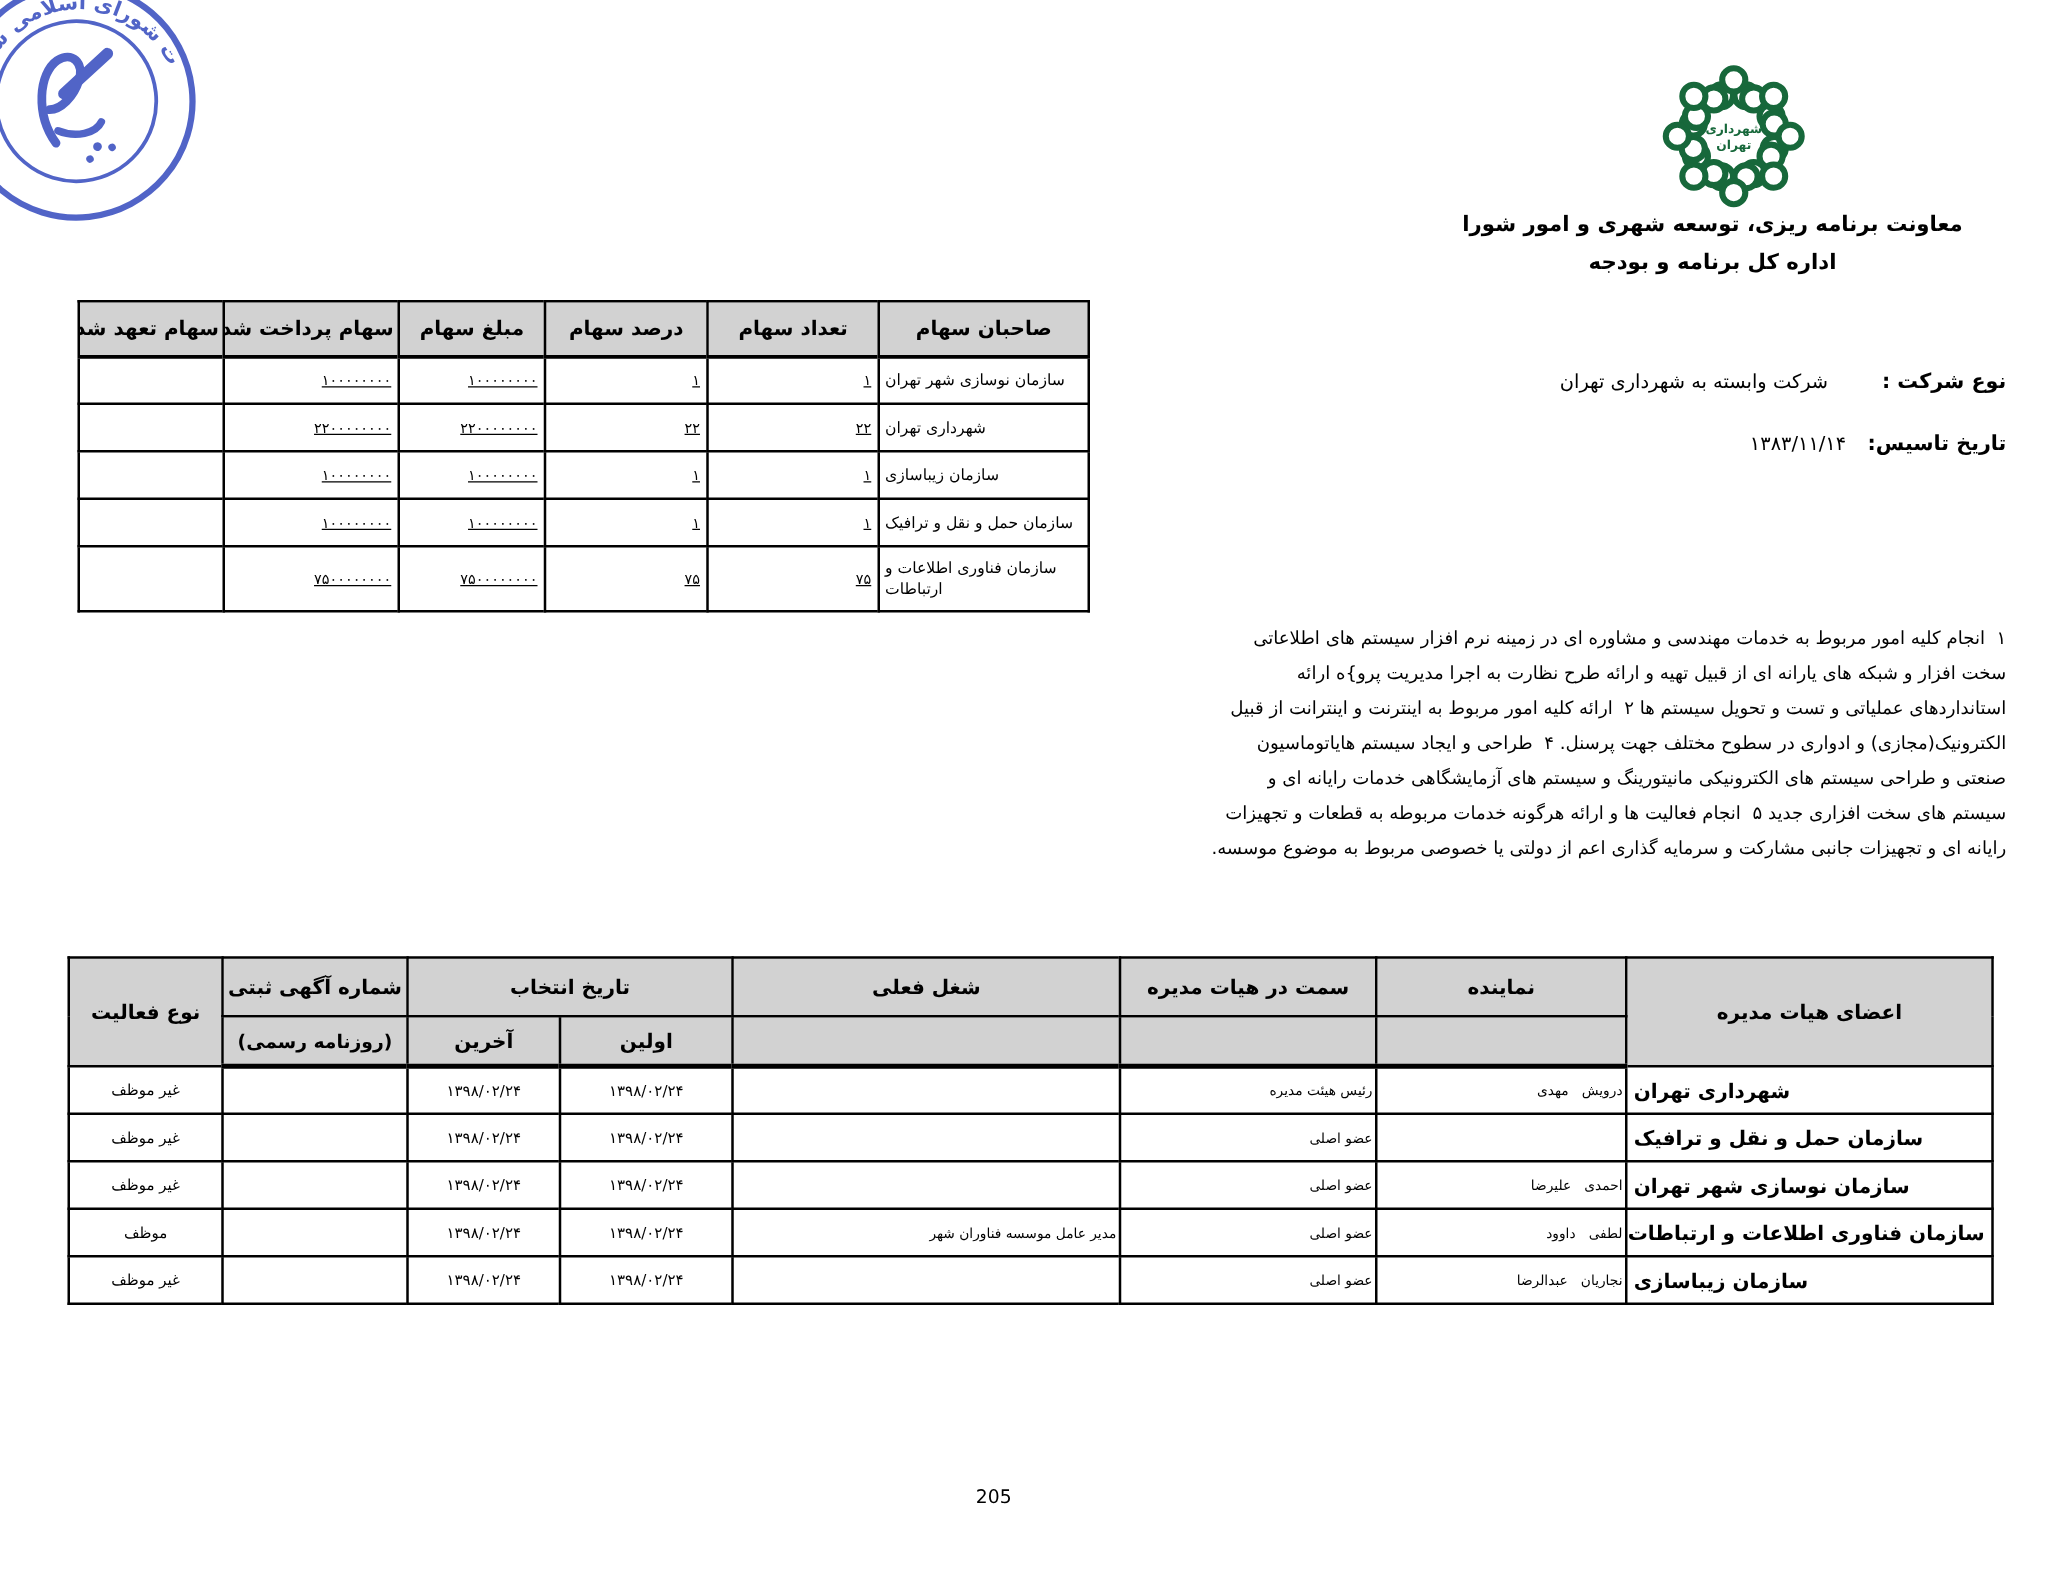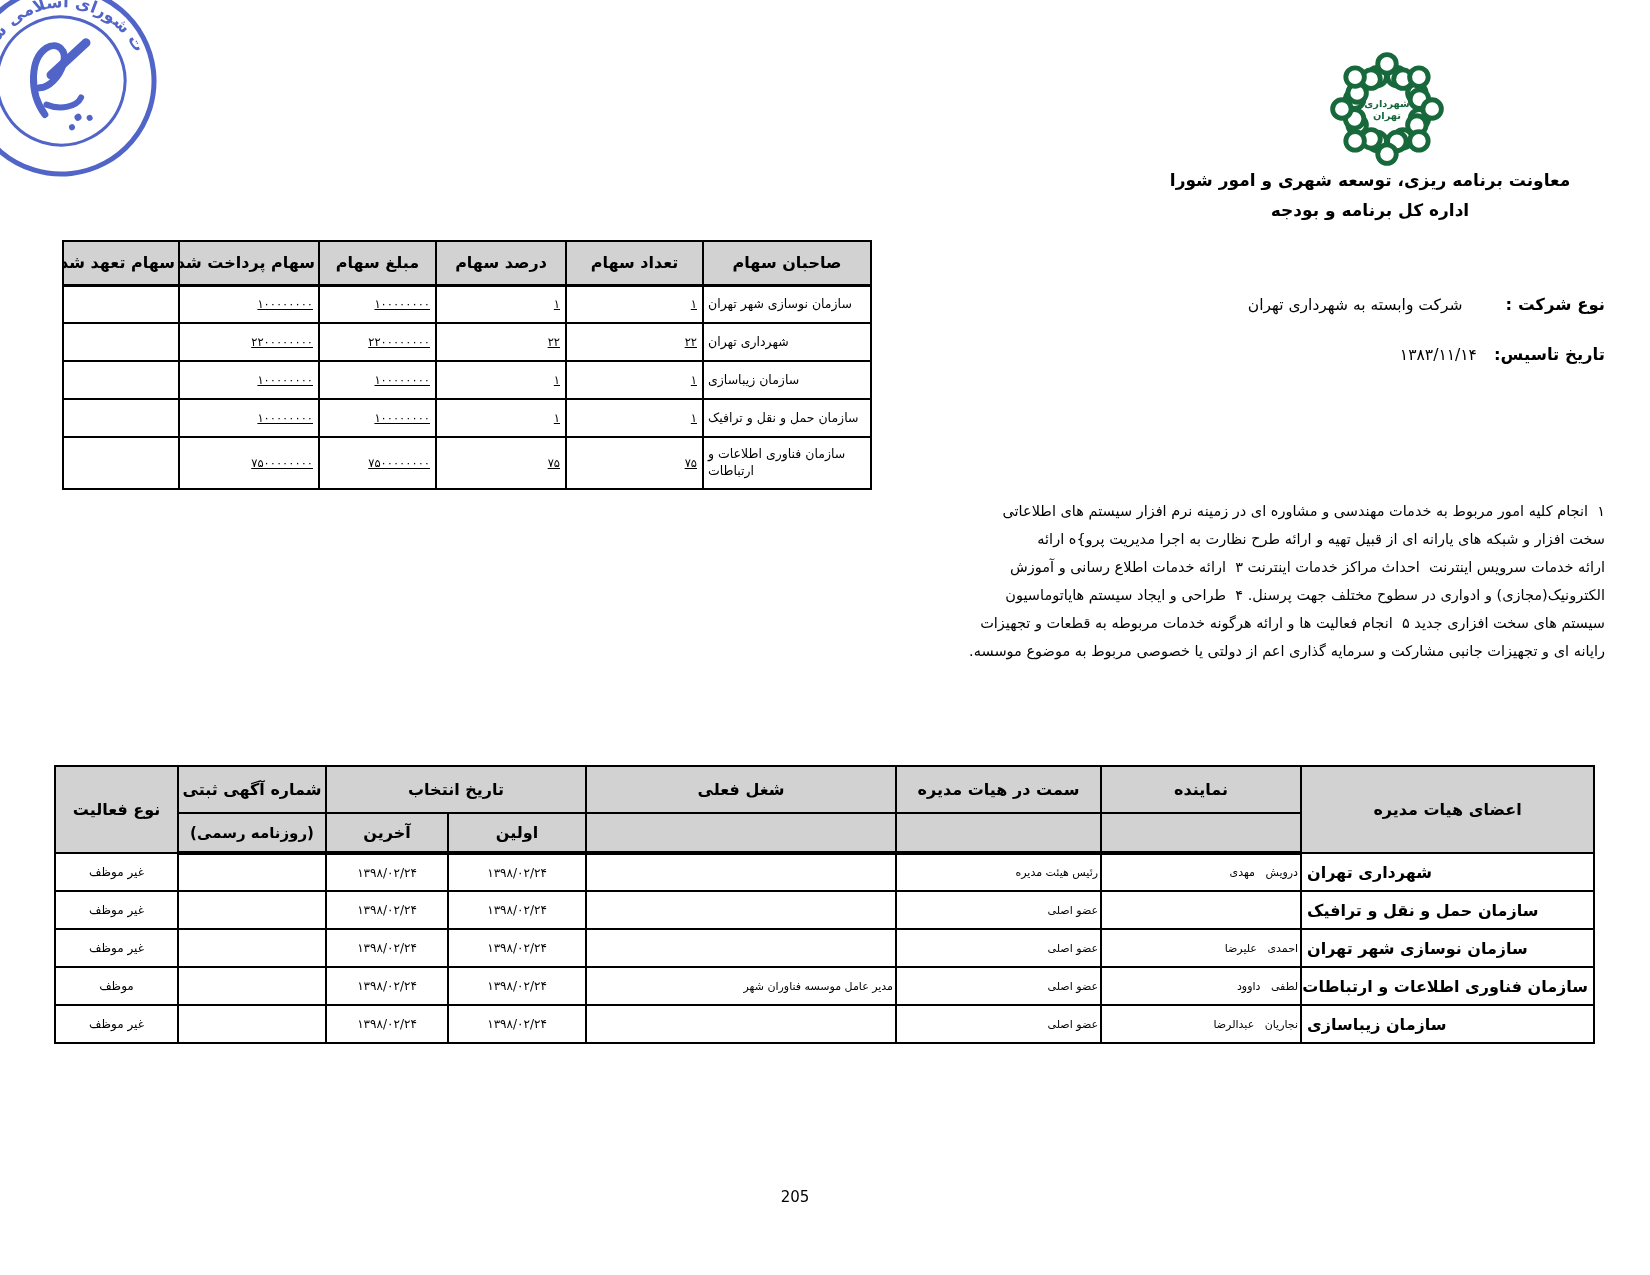--- a/index.html
+++ b/index.html
@@ -189,22 +189,23 @@
     <td class="num-cell">۷۵۰۰۰۰۰۰۰۰</td>
     <td class="num-cell">۷۵۰۰۰۰۰۰۰۰</td>
     <td class="num-cell"></td>
   </tr>
 </tbody>
   </table>
 
 <div class="activities">
   <div>۱&nbsp;&nbsp;انجام کلیه امور مربوط به خدمات مهندسی و مشاوره ای در زمینه نرم افزار سیستم های اطلاعاتی</div>
   <div>سخت افزار و شبکه های یارانه ای از قبیل تهیه و ارائه طرح نظارت به اجرا مدیریت پرو}ه ارائه</div>
-  <div>ارائه خدمات سرویس اینترنت&nbsp;&nbsp;احداث مراکز خدمات اینترنت ۳&nbsp;&nbsp;ارائه خدمات اطلاع رسانی و آموزش</div>
+  <div>استانداردهای عملیاتی و تست و تحویل سیستم ها ۲&nbsp;&nbsp;ارائه کلیه امور مربوط به اینترنت و اینترانت از قبیل</div>
   <div>الکترونیک(مجازی) و ادواری در سطوح مختلف جهت پرسنل. ۴&nbsp;&nbsp;طراحی و ایجاد سیستم هایاتوماسیون</div>
+  <div>صنعتی و طراحی سیستم های الکترونیکی مانیتورینگ و سیستم های آزمایشگاهی خدمات رایانه ای و</div>
   <div>سیستم های سخت افزاری جدید ۵&nbsp;&nbsp;انجام فعالیت ها و ارائه هرگونه خدمات مربوطه به قطعات و تجهیزات</div>
   <div>رایانه ای و تجهیزات جانبی مشارکت و سرمایه گذاری اعم از دولتی یا خصوصی مربوط به موضوع موسسه.</div>
 </div>
 
 <table class="board">
   <colgroup>
     <col style="width:293px">
       <col style="width:200px">
       <col style="width:205px">
       <col style="width:310px">

